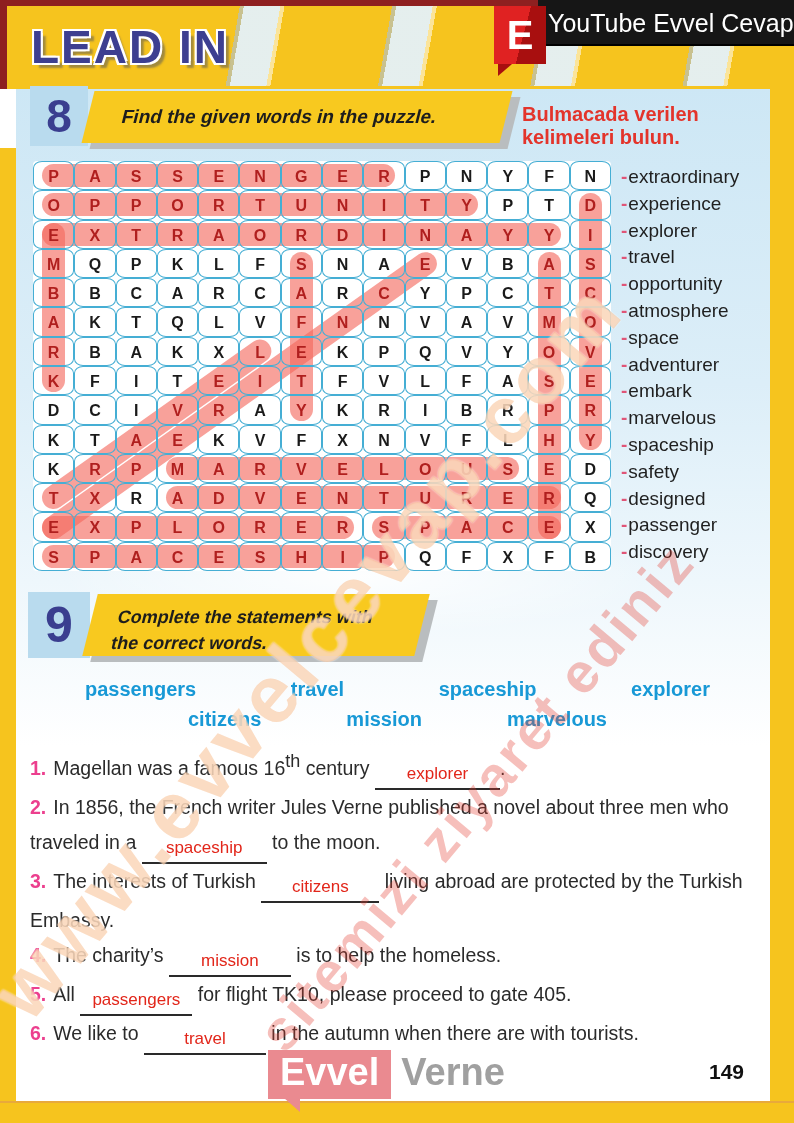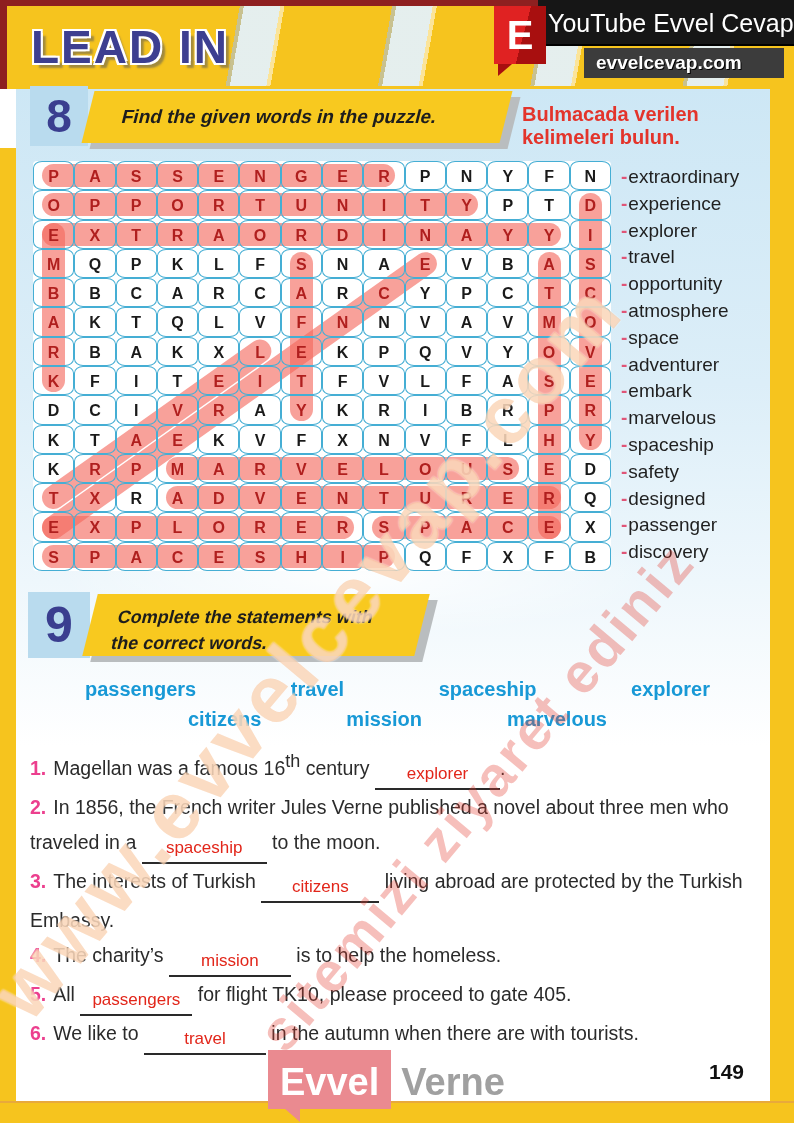--- a/index.html
+++ b/index.html
@@ -77,21 +77,21 @@
   
   .sentences{position:absolute;left:30px;top:744px;width:742px;font-size:19.5px;color:#2b2b2b;}
   .sentence{line-height:35px;}
   .s-num{color:#ec3f8e;font-weight:bold;margin-right:7px;}
   .blank{display:inline-block;border-bottom:2px solid #2a2a2a;text-align:center;color:#e2261a;
          font-size:17px;line-height:20px;height:24px;vertical-align:-4px;}
   sup{font-size:18px;}
 
   
   .footer-logo{position:absolute;left:268px;top:1050px;font-weight:bold;font-size:38px;}
-  .evvel-box{position:relative;display:inline-block;background:#ea8a90;color:#fff;padding:11px 12px 5px 12px;}
+  .evvel-box{position:relative;display:inline-block;background:#ea8a90;color:#fff;padding:1px 12px 5px 12px;}
   .evvel-box::after{content:"";position:absolute;left:16px;bottom:-13px;border-right:16px solid #ea8a90;
          border-bottom:14px solid transparent;}
   .cevap-txt{color:#a0a0a0;margin-left:10px;}
   .page-num{position:absolute;right:50px;top:1060px;font-size:21px;font-weight:bold;color:#111;}
 
   
   .wm{position:absolute;pointer-events:none;font-weight:900;white-space:nowrap;z-index:6;transform-origin:left center;}
   .wm1{left:8px;top:960px;transform:rotate(-50deg);font-size:82px;letter-spacing:5px;
        color:rgba(244,164,96,0.38);text-shadow:0 0 2px rgba(255,255,255,.8);}
   .wm2{left:270px;top:1010px;transform:rotate(-50deg);font-size:56px;letter-spacing:3px;
@@ -107,21 +107,20 @@
   <div class="frame-left"></div>
   <div class="frame-right"></div>
   <div class="frame-bottom"></div>
 
   <div class="header">
     <div class="stripes"></div>
     <div class="lead-title">LEAD IN</div>
   </div>
 
   <div class="logo-bar1">YouTube Evvel Cevap</div>
-  <div class="logo-bar2">evvelcevap.com</div>
   <div class="logo-badge">
     <span>E</span>
   </div>
 
   <div class="ex-badge ex8-badge">8</div>
   <div class="ex-banner-shadow ex8-banner-shadow"></div>
   <div class="ex-banner ex8-banner">Find the given words in the puzzle.</div>
   <div class="ex8-tr">Bulmacada verilen kelimeleri bulun.</div>
 
   <div class="grid" id="grid">

